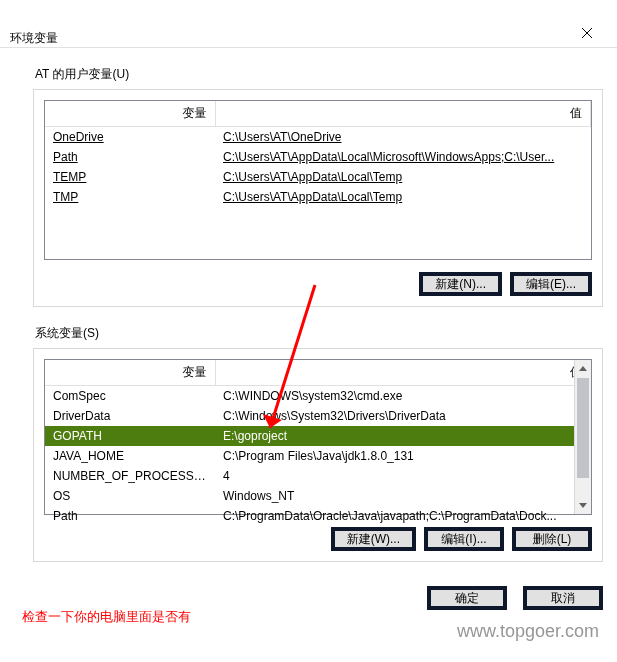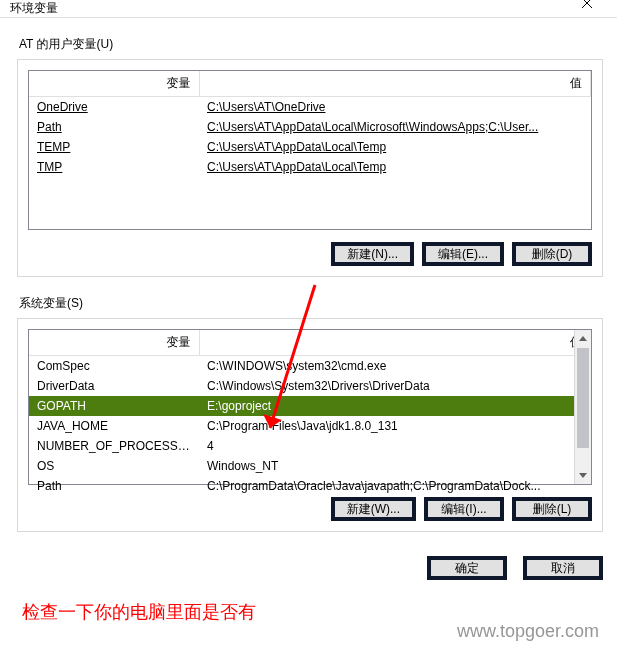--- a/index.html
+++ b/index.html
@@ -6,36 +6,37 @@
 body {
   font-family: "Microsoft YaHei", "Segoe UI", Tahoma, sans-serif;
   font-size: 12px;
   background: #fff;
   width: 617px;
   height: 662px;
   position: relative;
   overflow: hidden;
 }
 .titlebar {
-  height: 18px;
+  height: 48px;
   display: flex;
   align-items: flex-end;
   padding: 0 10px;
   border-bottom: 1px solid #e0e0e0;
 }
 .titlebar .title { flex: 1; font-size: 12px; }
 .titlebar .close {
   width: 40px; height: 28px;
   display: flex; align-items: center; justify-content: center;
   font-size: 14px;
 }
 .titlebar .close svg { width: 10px; height: 10px; }
 .content {
   padding: 8px 14px 10px 17px;
   position: relative;
+  margin-left: 16px;
 }
 .section-label {
   font-size: 12px;
   margin: 10px 0 6px 2px;
 }
 .section-box {
   border: 1px solid #d8d8d8;
   padding: 10px 10px 10px 10px;
 }
 .table-wrap {
@@ -112,21 +113,21 @@
   display: flex;
   justify-content: flex-end;
   gap: 16px;
   padding: 14px 14px 12px 0;
 }
 .annotation {
   position: absolute;
   left: 22px;
   bottom: 36px;
   color: #ff0000;
-  font-size: 18px;
+  font-size: 13px;
   line-height: 1.5;
   pointer-events: none;
 }
 .watermark {
   position: absolute;
   right: 18px;
   bottom: 20px;
   font-size: 18px;
   color: rgba(80,80,80,0.6);
   font-family: Arial, sans-serif;
@@ -180,21 +181,20 @@
             <tr>
               <td>TMP</td>
               <td>C:\Users\AT\AppData\Local\Temp</td>
             </tr>
           </tbody>
       </table>
     </div>
     <div class="btn-row">
       <button class="btn">新建(N)...</button>
       <button class="btn">编辑(E)...</button>
-      <button class="btn">删除(D)</button>
     </div>
   </div>
 
   <div class="section-label" style="margin-top:18px">系统变量(S)</div>
   <div class="section-box">
     <div class="table-wrap sys-table-wrap">
       <table class="table">
         <thead>
           <tr>
             <th class="col-var">变量</th>

